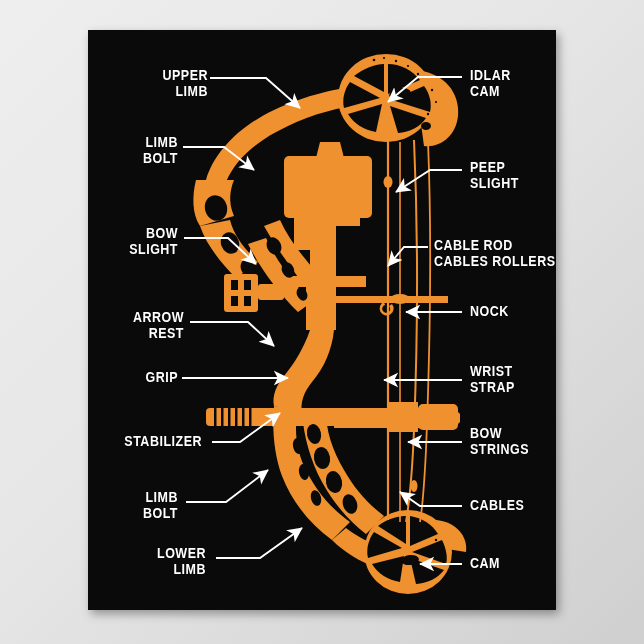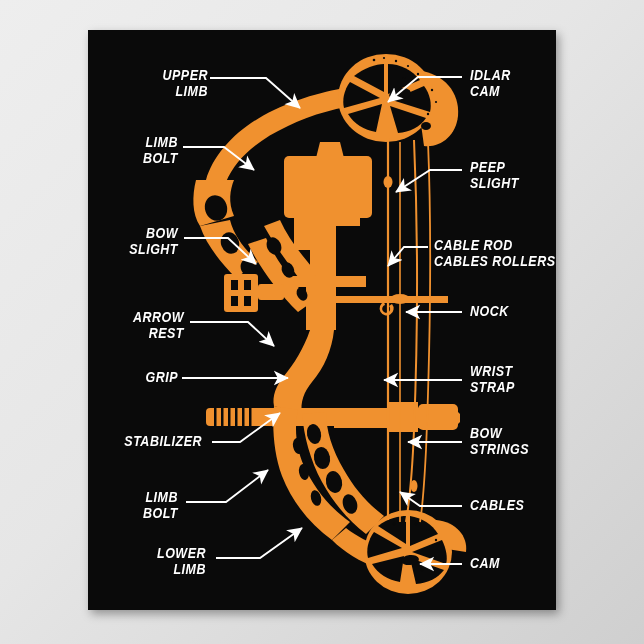--- a/index.html
+++ b/index.html
@@ -22,21 +22,20 @@
   
   #poster {
     position: absolute;
     left: 88px;
     top: 30px;
     width: 468px;
     height: 580px;
     background: #0a0a0a;
     box-shadow: 3px 4px 9px rgba(0,0,0,0.35);
     overflow: hidden;
-    font-style: italic;
   }
 
   #poster-art {
     position: absolute;
     inset: 0;
   }
 
   svg.full { position: absolute; left: 0; top: 0; width: 100%; height: 100%; display:block; }
 
   

